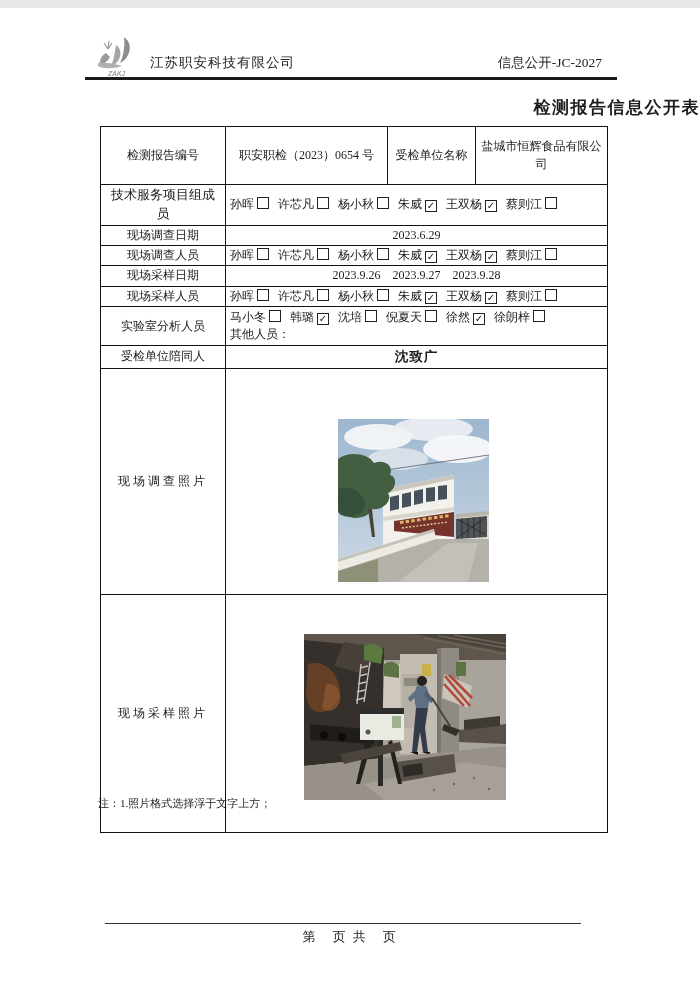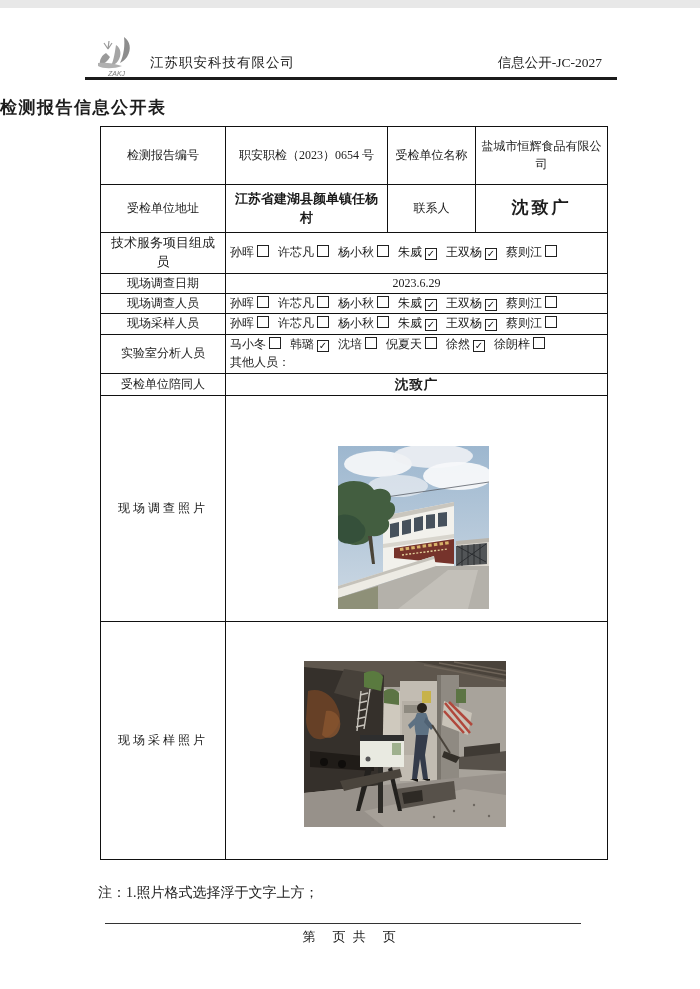--- a/index.html
+++ b/index.html
@@ -7,21 +7,21 @@
     position:relative;width:700px;height:989px;background:#ffffff;
     margin:8px auto;font-family:"Liberation Serif","DejaVu Serif",serif;color:#1c1c1c;
     overflow:hidden;
   }
   
   .hdr-logo{position:absolute;left:94px;top:25px;width:60px;height:46px;}
   .hdr-company{position:absolute;left:150px;top:46px;font-size:13.5px;letter-spacing:1px;color:#222;}
   .hdr-code{position:absolute;right:98px;top:46px;font-size:13.5px;color:#222;}
   .hdr-rule{position:absolute;left:85px;top:69px;width:532px;height:2.5px;background:#1b1b1b;}
   
-  .doc-title{position:absolute;left:0;top:88px;width:100%;text-align:left;
+  .doc-title{position:absolute;left:0;top:88px;width:100%;text-align:right;
     font-size:17px;font-weight:bold;letter-spacing:1.5px;}
   
   table.main{position:absolute;left:100px;top:118px;width:507px;border-collapse:collapse;
     table-layout:fixed;font-size:12px;}
   table.main td{border:1px solid #111;padding:1px 4px;vertical-align:middle;
     overflow:hidden;line-height:1.45;}
   td.lbl{text-align:center;}
   td.ctr{text-align:center;}
   td.names{text-align:left;padding-left:8px;white-space:nowrap;}
   .lbl-sm{font-size:13px;letter-spacing:0;}
@@ -36,21 +36,21 @@
   .pname{margin-right:9px;white-space:nowrap;}
   .cb{display:inline-block;width:10px;height:10px;border:1px solid #222;margin-left:3px;
     vertical-align:-1px;line-height:10px;font-size:10px;text-align:center;
     font-family:"DejaVu Sans",sans-serif;font-weight:bold;color:#111;}
   
   td.photo-cell{position:relative;padding:0;}
   .photo1{position:absolute;left:112px;top:50px;width:151px;height:163px;}
   .photo2{position:absolute;left:78px;top:39px;width:202px;height:166px;}
   .photo1 svg,.photo2 svg{display:block;width:100%;height:100%;}
   
-  .note{position:absolute;left:98px;top:876px;font-size:14px;}
+  .note{position:absolute;left:98px;top:788px;font-size:11px;}
   .ftr-rule{position:absolute;left:105px;top:915px;width:476px;height:1px;background:#333;}
   .ftr-text{position:absolute;left:0;top:920px;width:100%;text-align:center;font-size:13px;letter-spacing:2px;}
 </style>
 </head>
 <body>
 
 <div class="page">
 
   <div class="hdr-logo">
     <svg viewBox="0 0 60 46">
@@ -75,37 +75,35 @@
         <col style="width:88px">
         <col style="width:132px">
       </colgroup>
     <tbody>
         <tr style="height:58px">
       <td class="lbl">检测报告编号</td>
       <td class="ctr">职安职检（2023）0654 号</td>
       <td class="lbl">受检单位名称</td>
       <td class="ctr two-line">盐城市恒辉食品有限公司</td>
     </tr>
-    <tr style="height:48px">
-      <td class="lbl">受检单位地址</td>
-      <td class="addr-val">江苏省建湖县颜单镇任杨村</td>
-      <td class="lbl">联系人</td>
-      <td class="contact-val">沈致广</td>
-    </tr>
     <tr style="height:19px">
       <td class="lbl lbl-sm">技术服务项目组成员</td>
       <td class="names" colspan="3"><span class="pname"><span>孙晖</span><span class="cb"></span></span><span class="pname"><span>许芯凡</span><span class="cb"></span></span><span class="pname"><span>杨小秋</span><span class="cb"></span></span><span class="pname"><span>朱威</span><span class="cb">✓</span></span><span class="pname"><span>王双杨</span><span class="cb">✓</span></span><span class="pname"><span>蔡则江</span><span class="cb"></span></span></td>
     </tr>
     <tr style="height:19px">
       <td class="lbl">现场调查日期</td>
       <td class="ctr" colspan="3">2023.6.29</td>
     </tr>
     <tr style="height:19px">
       <td class="lbl">现场调查人员</td>
       <td class="names" colspan="3"><span class="pname"><span>孙晖</span><span class="cb"></span></span><span class="pname"><span>许芯凡</span><span class="cb"></span></span><span class="pname"><span>杨小秋</span><span class="cb"></span></span><span class="pname"><span>朱威</span><span class="cb">✓</span></span><span class="pname"><span>王双杨</span><span class="cb">✓</span></span><span class="pname"><span>蔡则江</span><span class="cb"></span></span></td>
+    </tr>
+    <tr style="height:19px">
+      <td class="lbl">现场采样日期</td>
+      <td class="ctr" colspan="3">2023.9.26　2023.9.27　2023.9.28</td>
     </tr>
     <tr style="height:19px">
       <td class="lbl">现场采样人员</td>
       <td class="names" colspan="3"><span class="pname"><span>孙晖</span><span class="cb"></span></span><span class="pname"><span>许芯凡</span><span class="cb"></span></span><span class="pname"><span>杨小秋</span><span class="cb"></span></span><span class="pname"><span>朱威</span><span class="cb">✓</span></span><span class="pname"><span>王双杨</span><span class="cb">✓</span></span><span class="pname"><span>蔡则江</span><span class="cb"></span></span></td>
     </tr>
     <tr style="height:39px">
       <td class="lbl">实验室分析人员</td>
       <td class="names lab-cell" colspan="3">
         <div><span class="pname"><span>马小冬</span><span class="cb"></span></span><span class="pname"><span>韩璐</span><span class="cb">✓</span></span><span class="pname"><span>沈培</span><span class="cb"></span></span><span class="pname"><span>倪夏天</span><span class="cb"></span></span><span class="pname"><span>徐然</span><span class="cb">✓</span></span><span class="pname"><span>徐朗梓</span><span class="cb"></span></span></div>
         <div>其他人员：</div>

